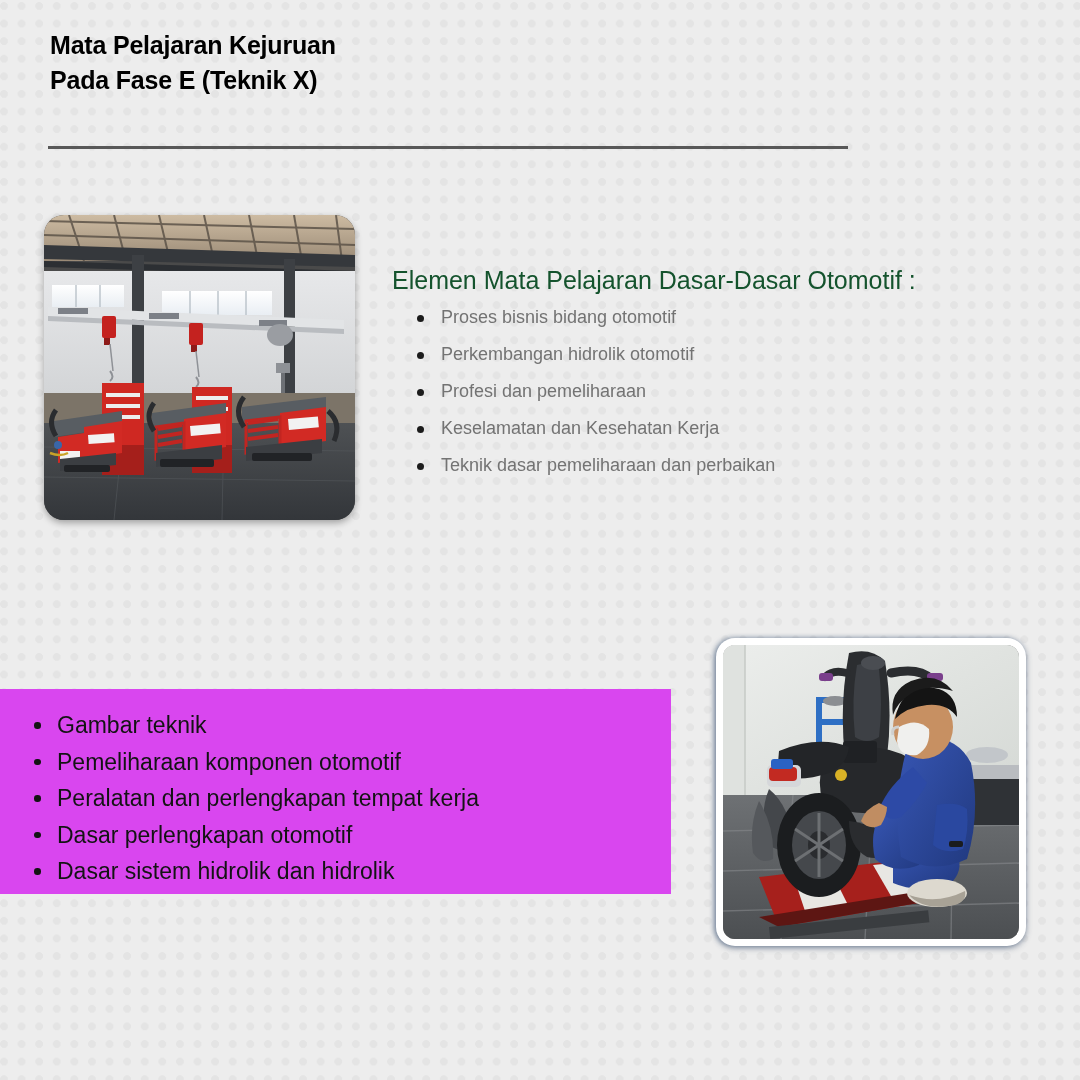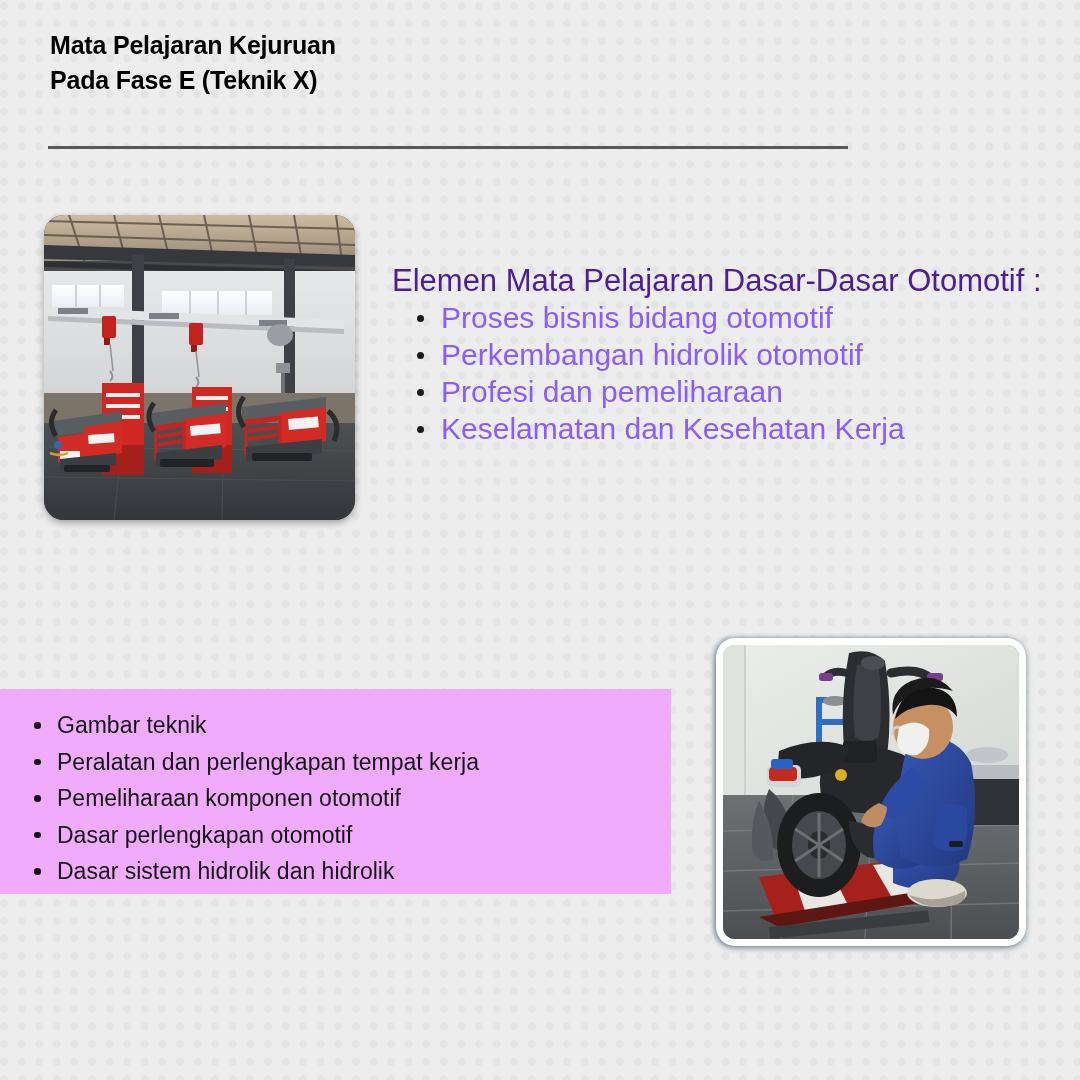--- a/index.html
+++ b/index.html
@@ -75,33 +75,33 @@
   .photo-workshop svg { display:block; width:100%; height:100%; }
 
   
   .elements-block {
     position: absolute;
     left: 392px;
     top: 262px;
     width: 640px;
   }
   .elements-heading {
-    font-size: 31px;
-    color: #4c1d95;
+    font-size: 25px;
+    color: #14532d;
     line-height: 37px;
     white-space: nowrap;
   }
   .elements-list {
     list-style: none;
     margin: 0;
     padding: 0 0 0 23px;
   }
   .elements-list li {
-    font-size: 30px;
-    color: #8b5cf6;
+    font-size: 18px;
+    color: #737373;
     line-height: 37px;
     position: relative;
     padding-left: 26px;
     white-space: nowrap;
   }
   .elements-list li::before {
     content: "";
     position: absolute;
     left: 2px;
     top: 16px;
@@ -111,21 +111,21 @@
     background: #1b1b1b;
   }
 
   
   .beige-panel {
     position: absolute;
     left: 0px;
     top: 689px;
     width: 671px;
     height: 205px;
-    background: #f0abfc;
+    background: #d946ef;
   }
   .beige-list {
     list-style: none;
     margin: 0;
     padding: 0;
     position: absolute;
     left: 33px;
     top: 18px;
   }
   .beige-list li {
@@ -329,28 +329,29 @@
     </svg>
   </div>
 
   <div class="elements-block">
     <div class="elements-heading">Elemen Mata Pelajaran Dasar-Dasar Otomotif :</div>
     <ul class="elements-list">
       <li>Proses bisnis bidang otomotif</li>
       <li>Perkembangan hidrolik otomotif</li>
       <li>Profesi dan pemeliharaan</li>
       <li>Keselamatan dan Kesehatan Kerja</li>
+      <li>Teknik dasar pemeliharaan dan perbaikan</li>
     </ul>
   </div>
 
   <div class="beige-panel">
     <ul class="beige-list">
       <li>Gambar teknik</li>
+      <li>Pemeliharaan komponen otomotif</li>
       <li>Peralatan dan perlengkapan tempat kerja</li>
-      <li>Pemeliharaan komponen otomotif</li>
       <li>Dasar perlengkapan otomotif</li>
       <li>Dasar sistem hidrolik dan hidrolik</li>
     </ul>
   </div>
 
   <div class="photo-student">
     <div class="photo-student-inner">
       <svg viewBox="0 0 296 294" preserveAspectRatio="none">
         <defs>
           <linearGradient id="wallS" x1="0" y1="0" x2="1" y2="1">

